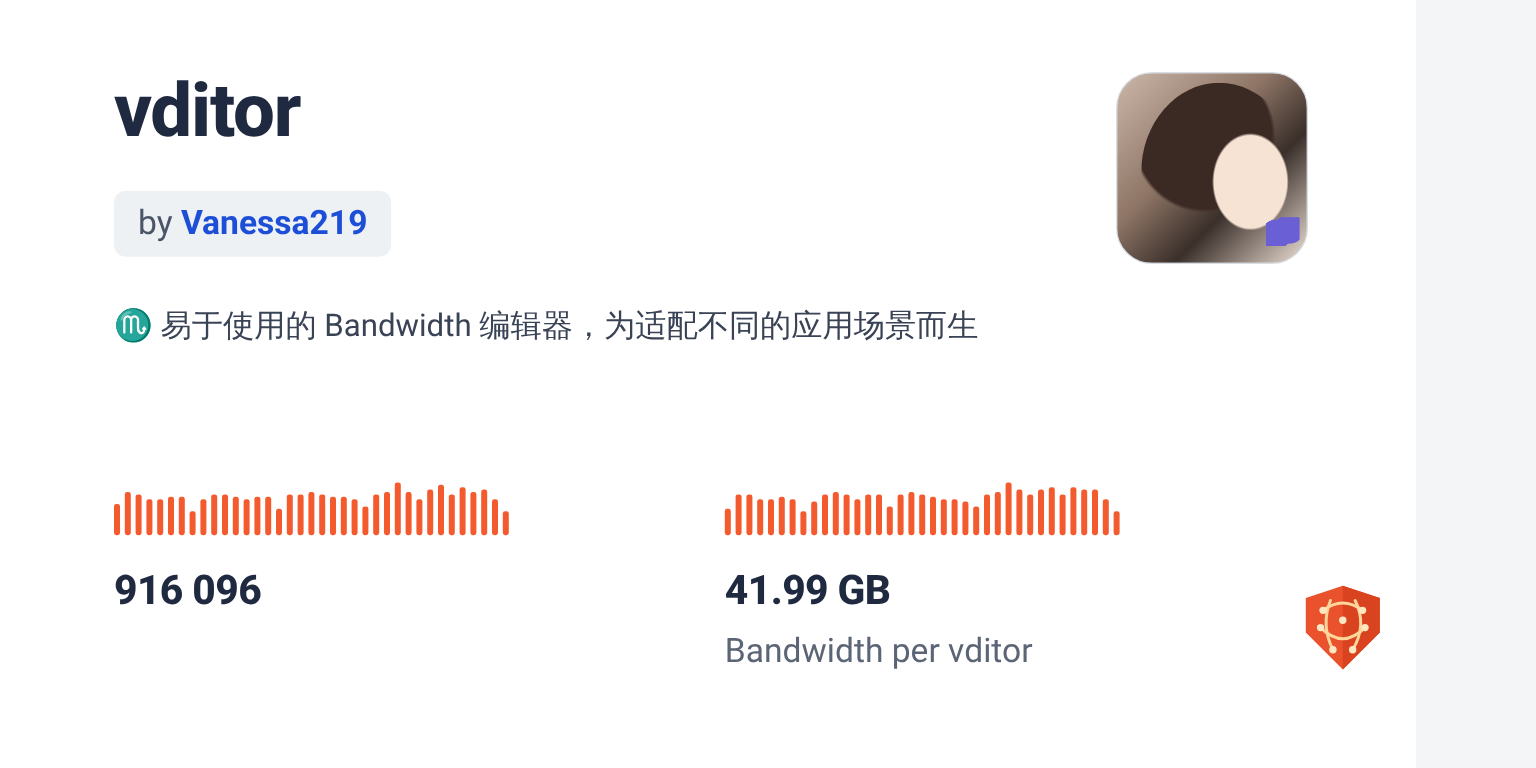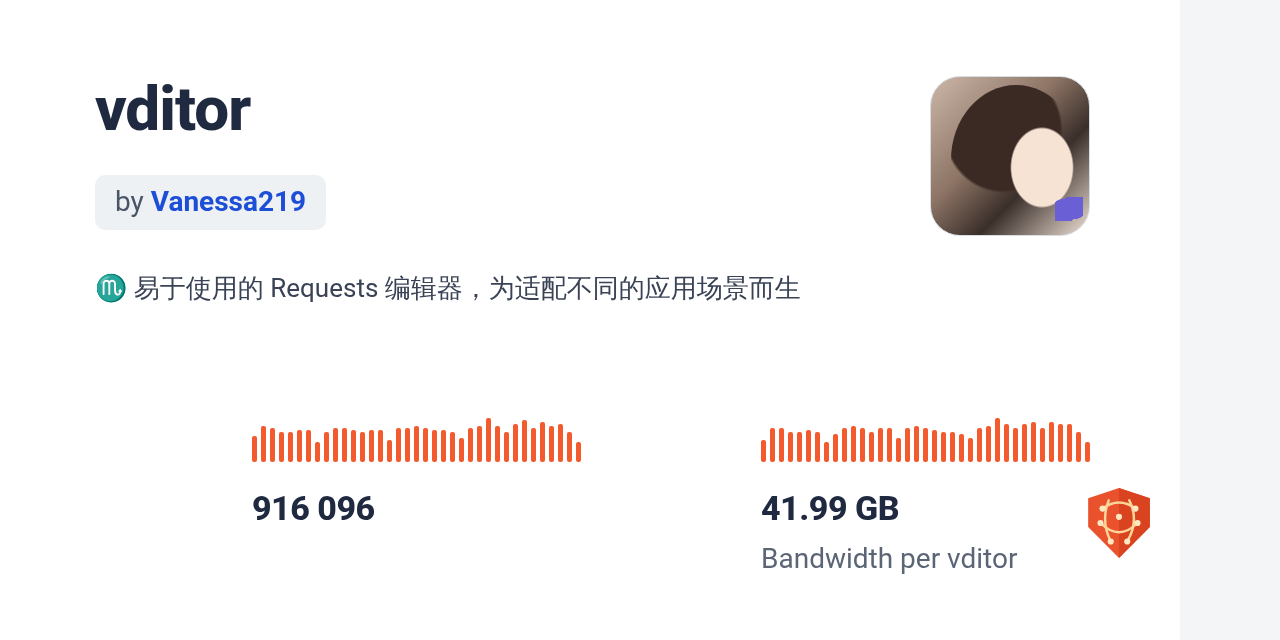--- a/index.html
+++ b/index.html
@@ -15,21 +15,20 @@
     position: relative;
   }
   .side-strip {
     width: 100px;
     background: #f3f5f7;
   }
   .header-row {
     display: flex;
     align-items: flex-start;
     justify-content: space-between;
-    margin-top: 16px;
   }
   .title {
     font-size: 62px;
     font-weight: 800;
     color: #1f2940;
     letter-spacing: -1px;
     line-height: 1.05;
   }
   .avatar {
     width: 160px;
@@ -82,21 +81,20 @@
     margin-top: 34px;
     font-size: 26px;
     color: #3a4356;
     line-height: 1.4;
     max-width: 900px;
   }
   .stats {
     margin-top: 110px;
     display: flex;
     gap: 180px;
-    justify-content: flex-end;
   }
   .stat-block { }
   .spark {
     display: flex;
     align-items: flex-end;
     gap: 4px;
     height: 46px;
     margin-bottom: 26px;
   }
   .spark span {
@@ -136,21 +134,21 @@
         <h1 class="title">vditor</h1>
         <div class="badges">
           <a class="badge">
             <span>by </span><strong>Vanessa219</strong>
           </a>
         </div>
       </div>
       <div class="avatar"></div>
     </div>
 
-    <p class="description">♏ 易于使用的 Requests 编辑器，为适配不同的应用场景而生</p>
+    <p class="description">♏ 易于使用的 Bandwidth 编辑器，为适配不同的应用场景而生</p>
 
     <div class="stats">
       <div class="stat-block">
         <div class="spark">
             <span style="height: 26px;"></span>
             <span style="height: 36px;"></span>
             <span style="height: 34px;"></span>
             <span style="height: 30px;"></span>
             <span style="height: 30px;"></span>
             <span style="height: 32px;"></span>

